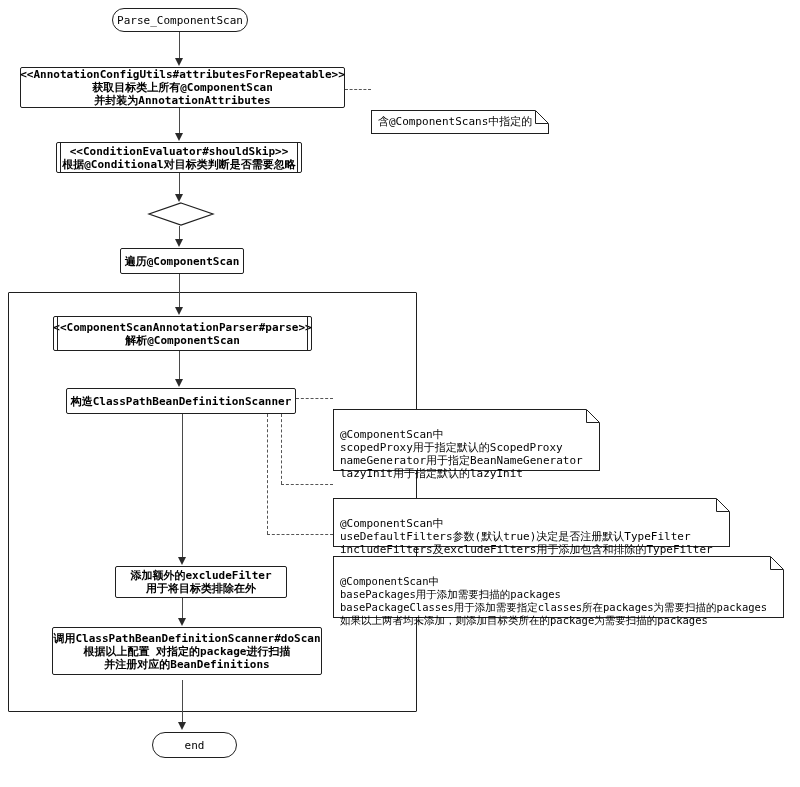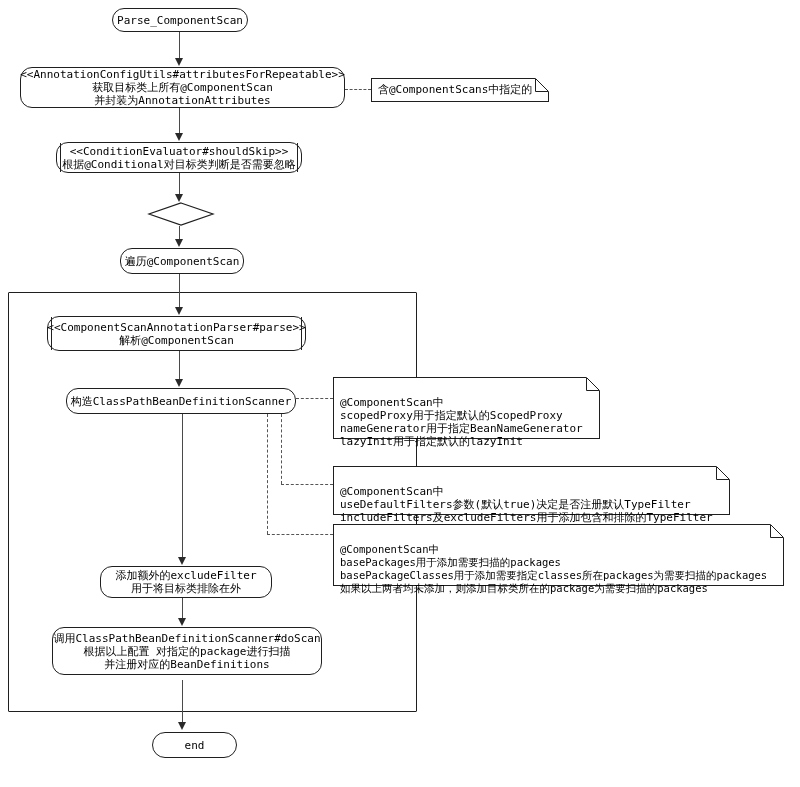--- a/index.html
+++ b/index.html
@@ -11,21 +11,21 @@
     font-family:"DejaVu Sans Mono","Liberation Mono",monospace;
     font-size:11px; line-height:13px; color:var(--text);
   }
   .node{
     position:absolute; box-sizing:border-box; background:#fff;
     border:1px solid var(--border); display:flex; flex-direction:column;
     align-items:center; justify-content:center; text-align:left;
     white-space:nowrap;
   }
   .pill{ border-radius:13px; }
-  .activity{ border-radius:12px; }
+  .activity{ border-radius:2px;font-weight:bold; }
   .double::before, .double::after{
     content:""; position:absolute; top:0; bottom:0; width:0;
     border-left:1px solid var(--border);
   }
   .double::before{ left:3px; }
   .double::after{ right:3px; }
   .partition{
     position:absolute; box-sizing:border-box; border:1px solid var(--border);
     background:transparent; border-radius:1px;
   }
@@ -33,21 +33,21 @@
   .arrowhead{
     position:absolute; width:0; height:0;
     border-left:4.5px solid transparent; border-right:4.5px solid transparent;
     border-top:8.5px solid #2a2a2a;
   }
   .dash-h{ position:absolute; height:0; border-top:1.5px dashed #555; }
   .dash-v{ position:absolute; width:0; border-left:1.5px dashed #555; }
   .note{
     position:absolute; box-sizing:border-box; background:#fff;
     border:1px solid var(--border); padding:18px 16px 4px 6px;
-    text-align:left; white-space:nowrap;
+    text-align:left; white-space:nowrap;margin-top:32px;
   }
   .note .line{ display:block; }
   .fold{ position:absolute; top:-1px; right:-1px; }
   .diamond-svg{ position:absolute; }
   .line{ display:block; }
 </style>
 </head>
 <body>
 
 <div id="canvas">
@@ -95,21 +95,21 @@
   <div class="vline" style="left:179px; top:226px; height:14px;"></div>
   <div class="arrowhead" style="left:175px; top:239px;"></div>
 
   <div class="node activity" style="left:120px; top:248px; width:124px; height:26px;">
     <span class="line">遍历@ComponentScan</span>
   </div>
 
   <div class="vline" style="left:179px; top:274px; height:34px;"></div>
   <div class="arrowhead" style="left:175px; top:307px;"></div>
 
-  <div class="node activity double" style="left:47px; top:316px; width:259px; height:35px;">
+  <div class="node activity double" style="left:53px; top:316px; width:259px; height:35px;">
     <span class="line">&lt;&lt;ComponentScanAnnotationParser#parse&gt;&gt;</span>
     <span class="line">解析@ComponentScan</span>
   </div>
 
   <div class="vline" style="left:179px; top:351px; height:28px;"></div>
   <div class="arrowhead" style="left:175px; top:379px;"></div>
 
   <div class="node activity" style="left:66px; top:388px; width:230px; height:26px;">
     <span class="line">构造ClassPathBeanDefinitionScanner</span>
   </div>
@@ -150,21 +150,21 @@
     <span class="line">如果以上两者均未添加，则添加目标类所在的package为需要扫描的packages</span>
     <svg class="fold" width="14" height="14" viewBox="0 0 14 14">
       <rect x="0" y="0" width="14" height="14" fill="#ffffff"></rect>
       <path d="M0.5,0.5 L13.5,13.5 L0.5,13.5 Z" fill="#ffffff" stroke="#1f1f1f"></path>
     </svg>
   </div>
 
   <div class="vline" style="left:182px; top:414px; height:144px;"></div>
   <div class="arrowhead" style="left:178px; top:557px;"></div>
 
-  <div class="node activity" style="left:100px; top:566px; width:172px; height:32px;">
+  <div class="node activity" style="left:115px; top:566px; width:172px; height:32px;">
     <span class="line">添加额外的excludeFilter</span>
     <span class="line">用于将目标类排除在外</span>
   </div>
 
   <div class="vline" style="left:182px; top:598px; height:21px;"></div>
   <div class="arrowhead" style="left:178px; top:618px;"></div>
 
   <div class="node activity" style="left:52px; top:627px; width:270px; height:48px;">
     <span class="line">调用ClassPathBeanDefinitionScanner#doScan</span>
     <span class="line">根据以上配置 对指定的package进行扫描</span>

